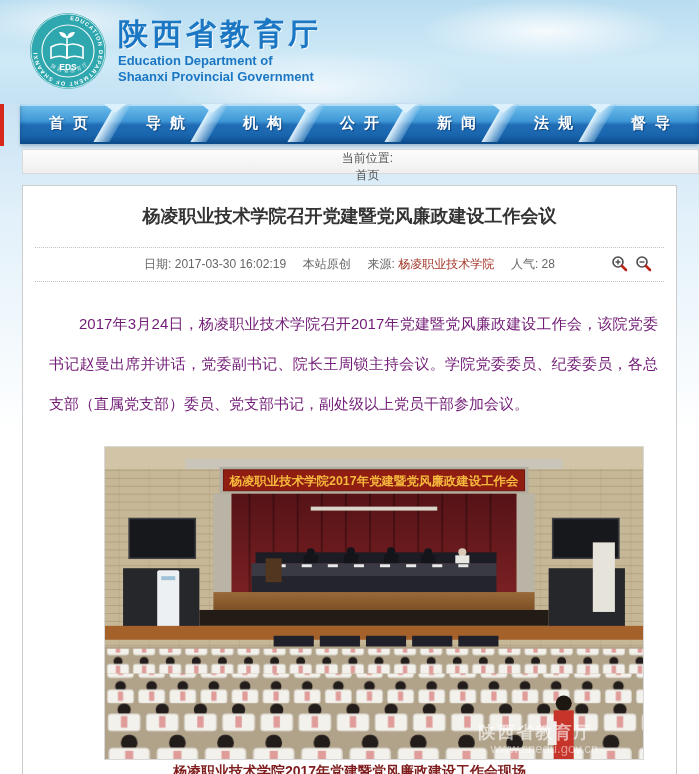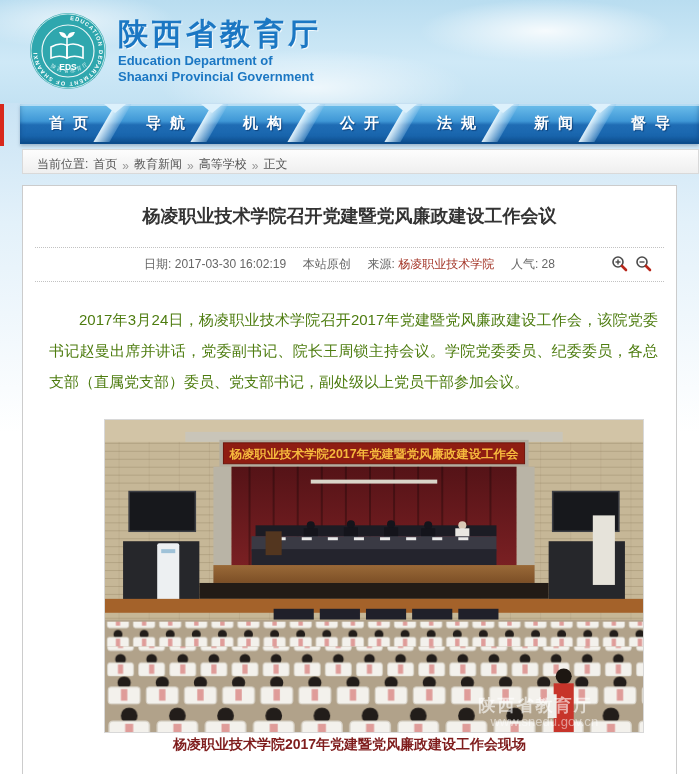--- a/index.html
+++ b/index.html
@@ -36,37 +36,37 @@
     text-shadow:1px 1px 1px rgba(0,40,90,.6); }
   .tab:not(:last-child)::after { content:""; position:absolute; right:-4px; top:-4px; bottom:-2px; width:16px;
     background:linear-gradient(to right, rgba(235,249,255,.95), rgba(140,195,235,.35));
     transform:skewX(-30deg); }
   .tab:not(:last-child)::before { content:""; position:absolute; right:-9px; top:0; z-index:2;
     border-left:11px solid transparent; border-right:11px solid transparent; border-top:9px solid #ddf1fc; }
 
   
   .crumbbar { position:absolute; left:22px; top:149px; width:677px; height:25px;
     background:linear-gradient(#fdfdfd, #efefef); border:1px solid #d9d9d9;
-    display:flex; align-items:flex-end; padding-left:14px; font-size:12px; color:#555; }
+    display:flex; align-items:center; padding-left:14px; font-size:12px; color:#555;flex-direction:column; }
   .crumb-sep { color:#999; margin:0 5px; }
   .crumb-link { cursor:pointer; }
 
   
   .content { position:absolute; left:22px; top:185px; width:655px; height:600px;
     background:#fff; border:1px solid #ccc; }
   .article-title { margin-top:18px; text-align:center; font-size:18px; font-weight:bold; color:#333; }
   .meta { position:relative; margin:19px 12px 0 12px; padding:8px 0;
     border-top:1px dotted #c2c2c2; border-bottom:1px dotted #c2c2c2;
     text-align:center; font-size:12px; color:#666; }
   .meta .sp { display:inline-block; width:10px; }
   .meta-source { color:#a33527; cursor:pointer;text-align:right; }
   .meta-icons { position:absolute; right:12px; top:7px; display:flex; gap:7px; }
   .meta-icons svg { cursor:pointer; display:block; }
 
-  .article-body { margin:22px 18px 0 26px; font-size:15px; line-height:31px; color:#4d7c0f;
+  .article-body { margin:22px 18px 0 26px; font-size:15px; line-height:40px; color:#701a75;
     text-indent:2em; text-align:justify; }
 
   .photo-wrap { width:492px; margin:22px auto 0 auto; }
   .photo { display:block; width:540px; height:314px; border:1px solid #d8d8d8; cursor:pointer; }
   .caption { margin-top:3px; text-align:center; font-size:14px; font-weight:bold; color:#7f1d1d; }
 </style>
 </head>
 <body>
 
 <div class="screen">
@@ -114,24 +114,24 @@
     <div class="tab">
       <span class="tab-label">导航</span>
       </div>
     <div class="tab">
       <span class="tab-label">机构</span>
       </div>
     <div class="tab">
       <span class="tab-label">公开</span>
       </div>
     <div class="tab">
+      <span class="tab-label">新闻</span>
+      </div>
+    <div class="tab">
       <span class="tab-label">法规</span>
-      </div>
-    <div class="tab">
-      <span class="tab-label">新闻</span>
       </div>
     <div class="tab">
       <span class="tab-label">督导</span>
       </div>
   </div>
 
   <div class="crumbbar">
     <span>当前位置:</span>
     <span style="width:5px; display:inline-block;"></span>
     <span class="crumb-link">首页</span>

